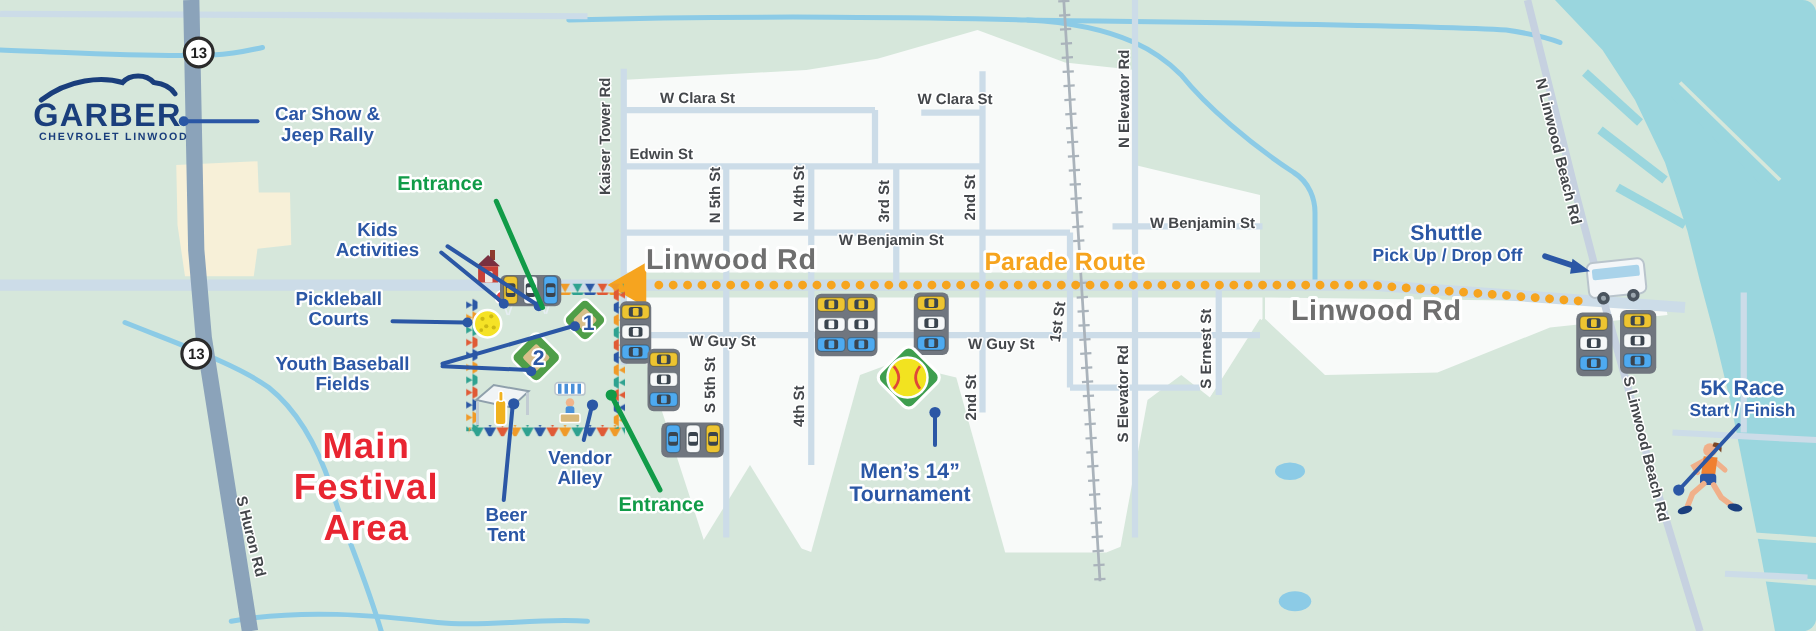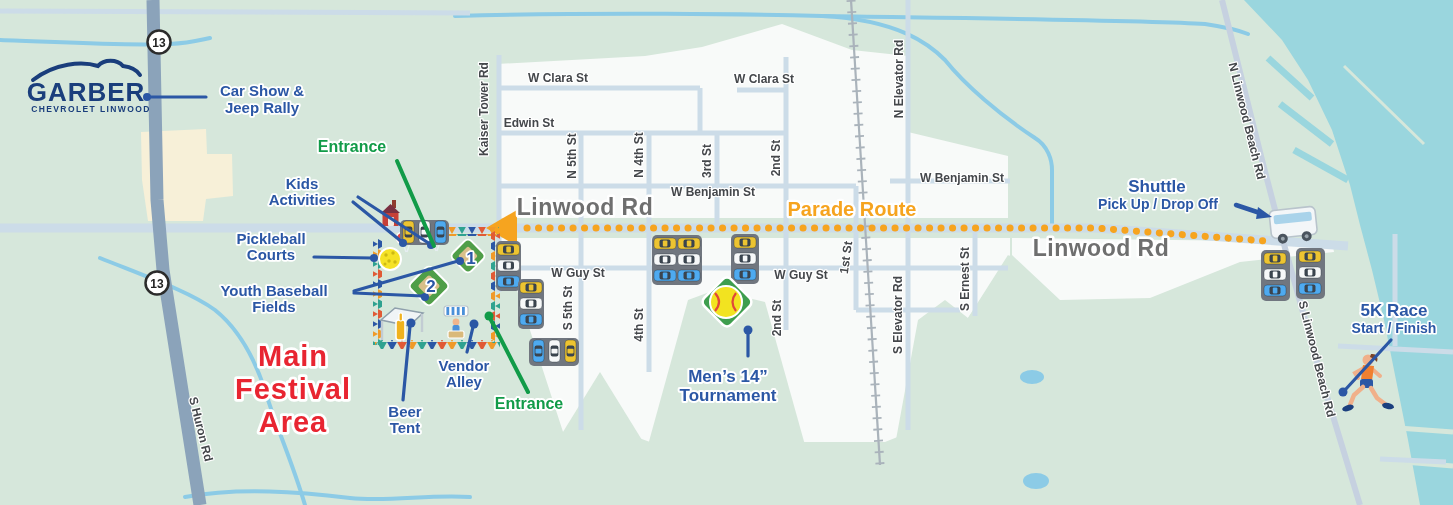--- a/index.html
+++ b/index.html
@@ -1,16 +1,16 @@
 <!DOCTYPE html>
 <html><head>
 <meta charset="utf-8">
 <style>
   html,body{margin:0;padding:0;background:#d6e7db;}
-  .stage{position:relative;width:1453px;height:505px;overflow:hidden;}
+  .stage{position:relative;width:1453px;height:505px;overflow:hidden;border-radius:11px;}
   svg{display:block;}
   text{font-family:"Liberation Sans",sans-serif;font-weight:bold;}
   .poi{fill:#2b57a5;font-size:15px;stroke:#fff;stroke-width:3.6px;paint-order:stroke;stroke-linejoin:round;text-anchor:middle;}
   .poi-sm{fill:#2b57a5;font-size:14px;stroke:#fff;stroke-width:3.2px;paint-order:stroke;stroke-linejoin:round;text-anchor:middle;}
   .poi-lg{fill:#2b57a5;font-size:17px;stroke:#fff;stroke-width:4px;paint-order:stroke;stroke-linejoin:round;text-anchor:middle;}
   .green-label{fill:#119b48;font-size:16px;stroke:#fff;stroke-width:3.8px;paint-order:stroke;stroke-linejoin:round;text-anchor:middle;}
   .red-label{fill:#e82531;font-size:29px;stroke:#fff;stroke-width:5.5px;paint-order:stroke;stroke-linejoin:round;text-anchor:middle;letter-spacing:1px;}
   .street{fill:#44474b;font-size:12px;stroke:#fff;stroke-width:2.4px;paint-order:stroke;stroke-linejoin:round;text-anchor:middle;}
   .bigroad{fill:#6f6f6f;font-size:23px;stroke:#fff;stroke-width:5px;paint-order:stroke;stroke-linejoin:round;text-anchor:middle;letter-spacing:0.5px;}
   .parade-t{fill:#f6a41f;font-size:20px;stroke:#fff;stroke-width:4.5px;paint-order:stroke;stroke-linejoin:round;text-anchor:middle;}

